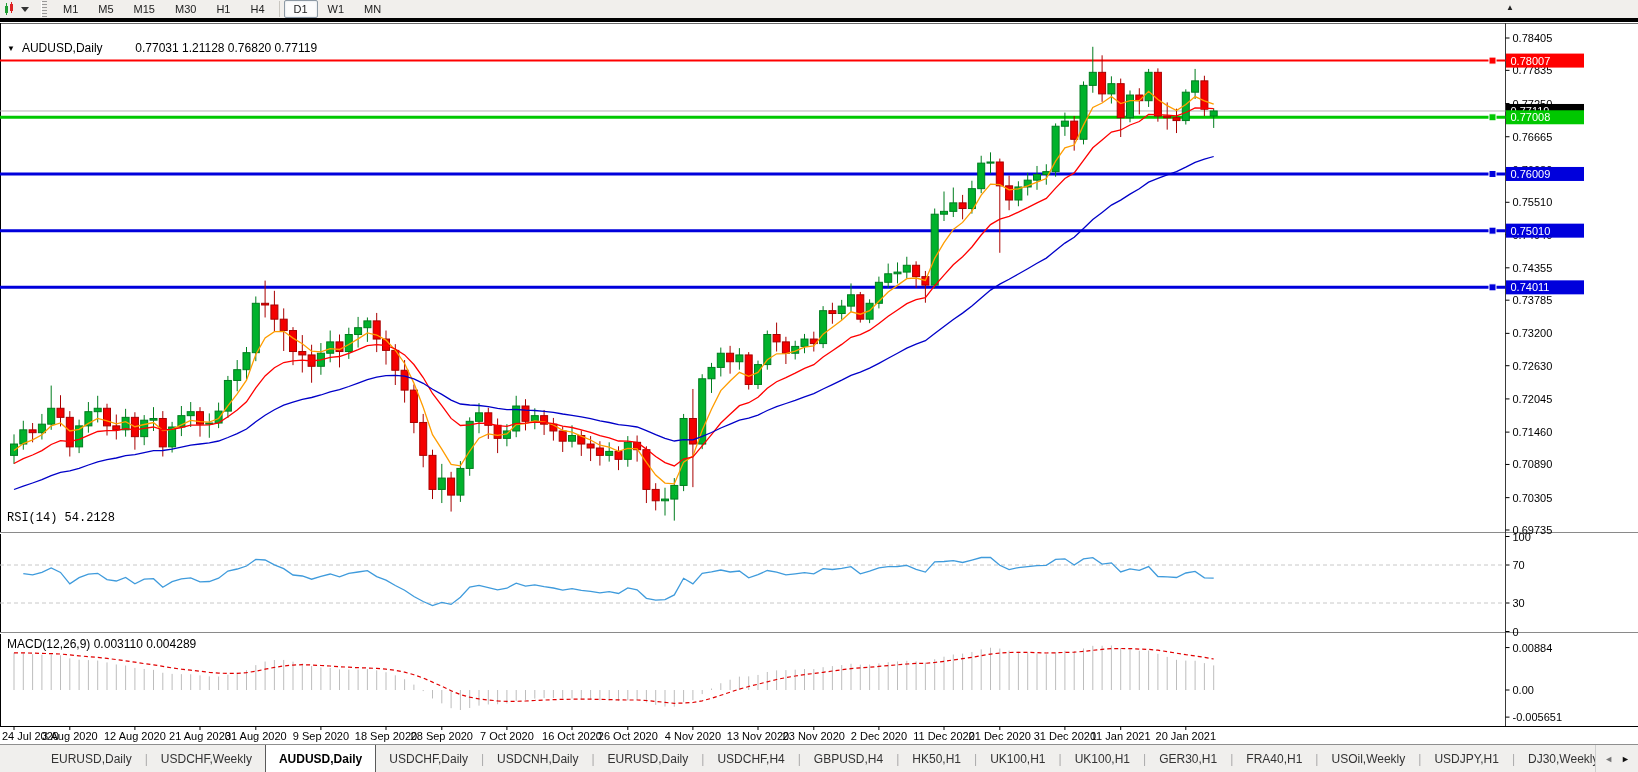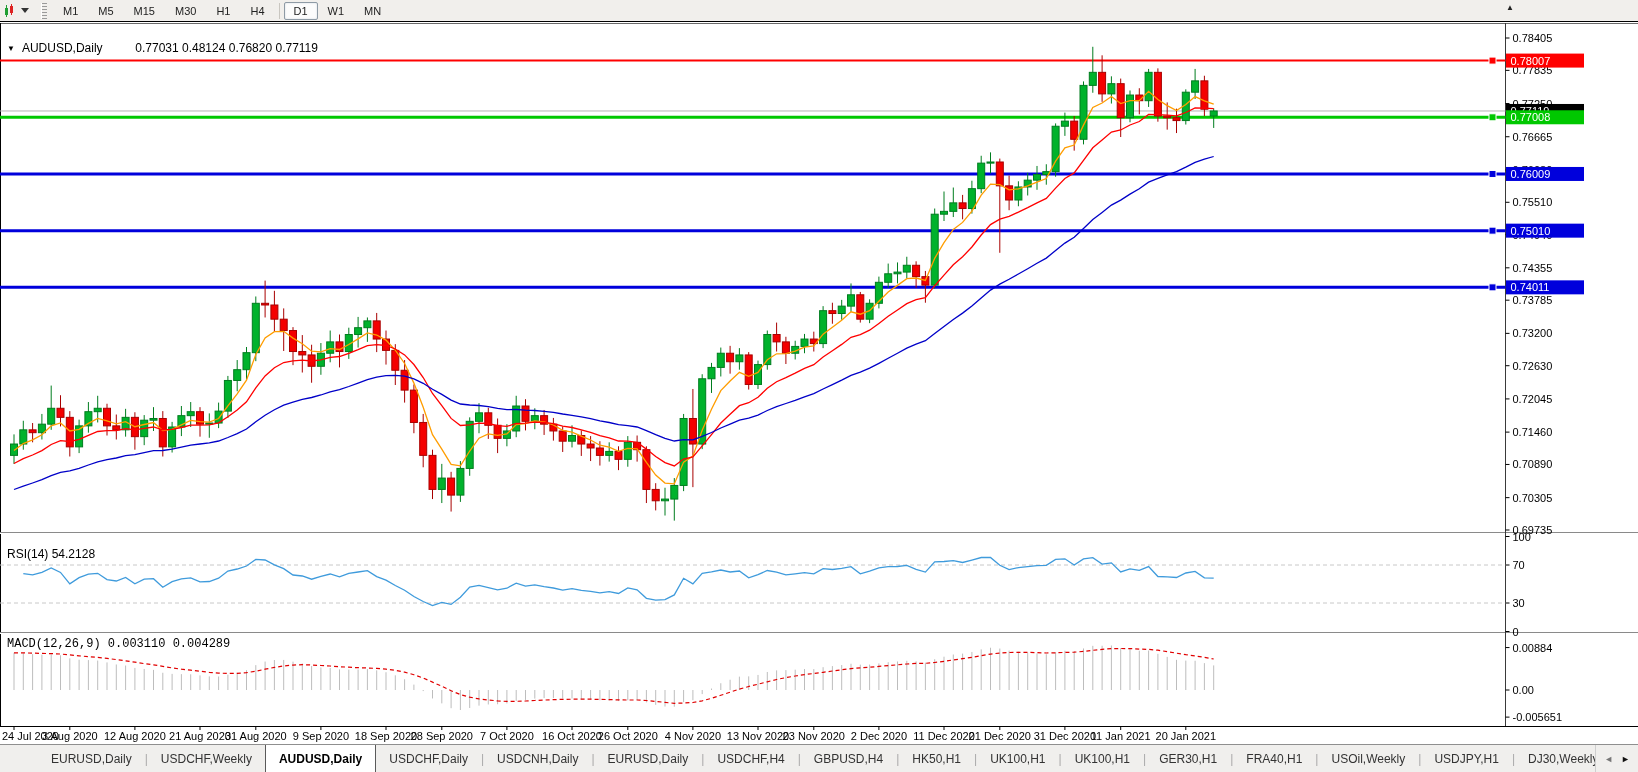--- a/index.html
+++ b/index.html
@@ -1,19 +1,19 @@
 <!DOCTYPE html>
 <html><head>
 <meta charset="utf-8">
 <style>
   html,body{margin:0;padding:0;background:#fff;font-family:"Liberation Sans",sans-serif;}
   #app{position:relative;width:1638px;height:772px;background:#fff;overflow:hidden;}
   
   #toolbar{position:absolute;left:0;top:0;width:1638px;height:22px;background:#f1efec;
-    border-bottom:1px solid #000000;display:flex;align-items:center;gap:2px;box-sizing:border-box;}
+    border-bottom:4px solid #000000;display:flex;align-items:center;gap:2px;box-sizing:border-box;}
   .tb-iconwrap{display:flex;align-items:center;gap:2px;padding:0 6px 0 4px;}
   .caret{width:0;height:0;border-left:4px solid transparent;border-right:4px solid transparent;border-top:5px solid #333;display:inline-block;}
   .grip{width:5px;height:16px;margin:0 4px;background:repeating-linear-gradient(#9a9a9a 0 1px,transparent 1px 3px);border-left:1px solid #fff;}
   .tb-sep{width:1px;height:16px;background:#c9c6c0;margin:0 4px;}
   .tf-btn{font-size:11px;color:#222;padding:2px 9px;border:1px solid transparent;border-radius:2px;cursor:default;}
   .tf-btn.active{background:#fcfcfc;border:1px solid #8e9aa5;box-shadow:inset 0 0 2px #cfd6dd;}
   #tb-up-arrow{position:absolute;right:124px;top:3px;font-size:8px;color:#222;}
   
   #chartwin{position:absolute;left:0;top:23px;width:1638px;height:721px;background:#fff;}
   #chart{position:absolute;left:0;top:0;}
@@ -600,25 +600,25 @@
           <text x="1120.7" y="717" text-anchor="middle">11 Jan 2021</text>
           <line x1="1185.8000000000002" y1="703" x2="1185.8000000000002" y2="707" stroke="#000"></line>
           <text x="1185.8000000000002" y="717" text-anchor="middle">20 Jan 2021</text>
         </g>
       </svg>
 
     <div id="main-title" class="overlay-label">
       <span class="tri">▼</span>
       <span>AUDUSD,Daily</span>
       <span>
-        <span>0.77031</span> <span>0.48124</span> <span>0.76820</span> <span>0.77119</span>
+        <span>0.77031</span> <span>1.21128</span> <span>0.76820</span> <span>0.77119</span>
       </span>
     </div>
-    <div class="overlay-label" style="left:7px;top:524px;">RSI(14) 54.2128</div>
-    <div class="overlay-label" style="left:7px;top:614px;font-family:Liberation Mono, monospace;">MACD(12,26,9) 0.003110 0.004289</div>
+    <div class="overlay-label" style="left:7px;top:488px;font-family:Liberation Mono, monospace;">RSI(14) 54.2128</div>
+    <div class="overlay-label" style="left:7px;top:614px;">MACD(12,26,9) 0.003110 0.004289</div>
   </div>
 
   <div id="tabbar">
     <div id="tabs">
         <div class="tab">EURUSD,Daily</div>
         <span class="tab-sep">|</span>
         <div class="tab">USDCHF,Weekly</div>
         <div class="tab active">AUDUSD,Daily</div>
         <div class="tab">USDCHF,Daily</div>
         <span class="tab-sep">|</span>

